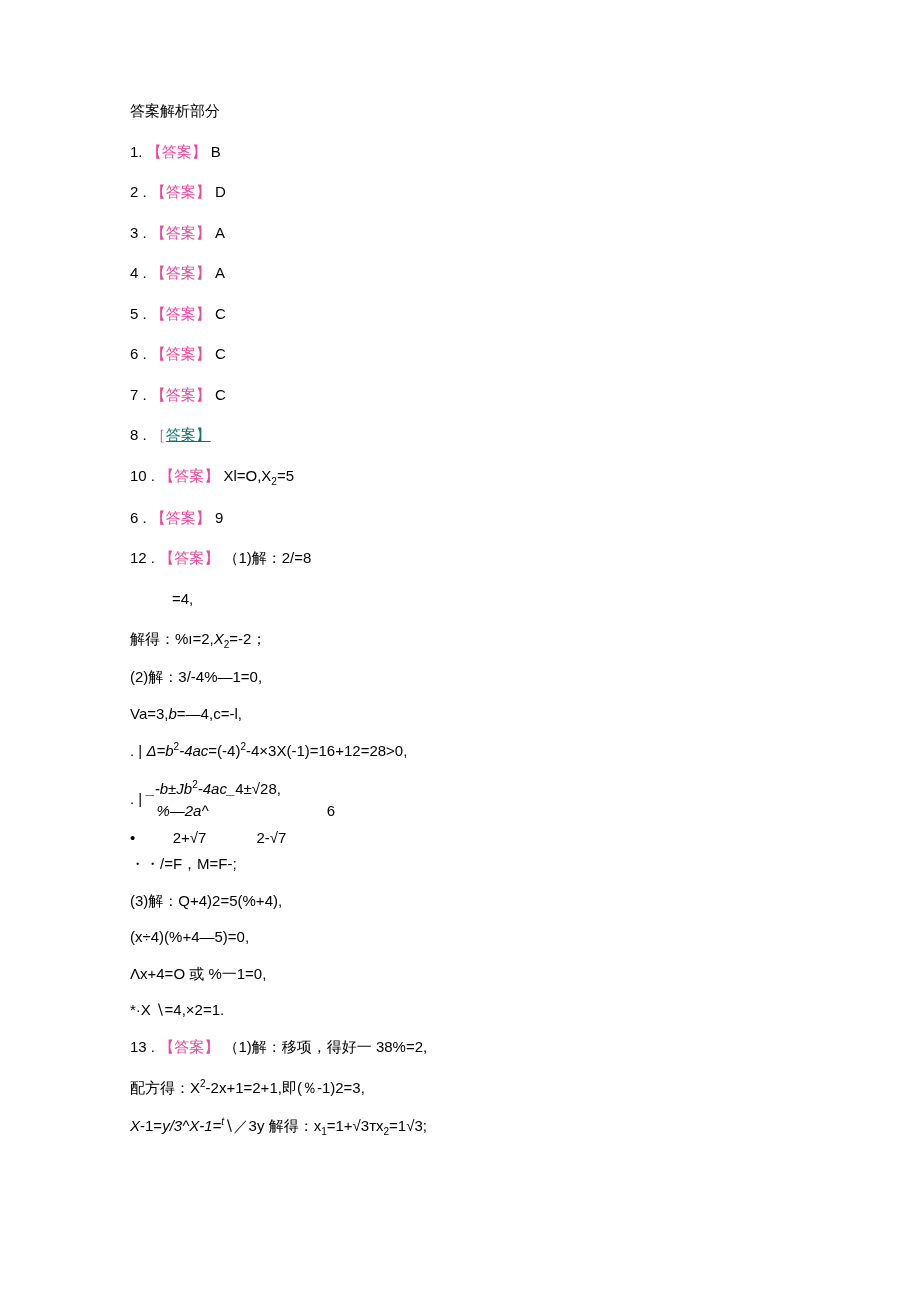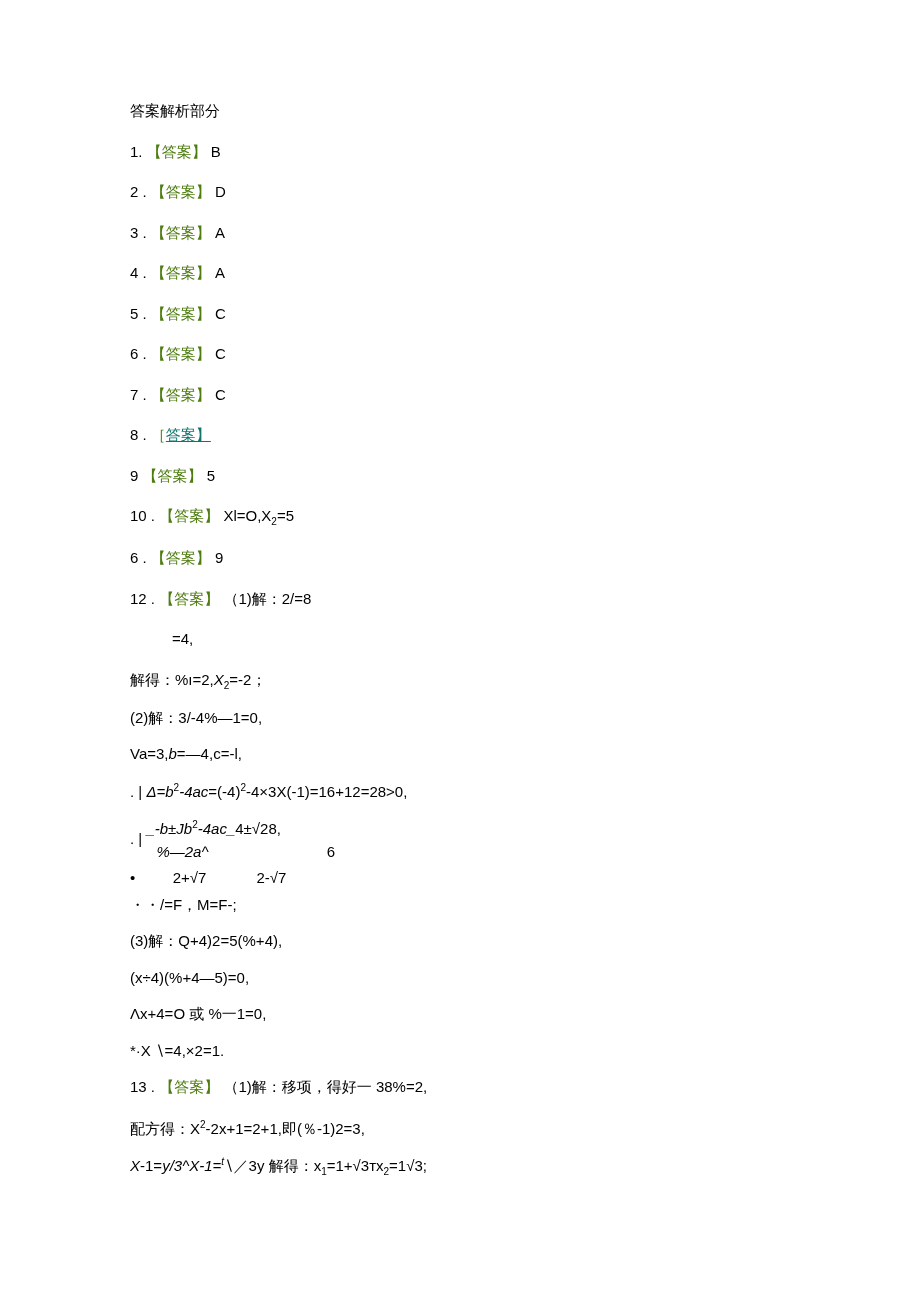--- a/index.html
+++ b/index.html
@@ -17,21 +17,21 @@
     font-size: 15px;
     line-height: 1.5;
   }
   .heading {
     margin-bottom: 18px;
   }
   .answer-line {
     margin-bottom: 18px;
   }
   .answer-label {
-    color: #4d7c0f;
+    color: #ec4899;
   }
   .answer-link {
     color: #0f766e;
     text-decoration: underline;
   }
   .sub {
     font-size: 10px;
     vertical-align: sub;
   }
   .sup {
@@ -110,25 +110,20 @@
     <span>7   .</span>
     <span class="answer-label">【答案】</span>
     <span>C</span>
   </div>
 
   <div class="answer-line">
     <span>8   . </span>
     <span class="answer-label">［</span><span class="answer-link">答案】</span>
   </div>
 
-  <div class="answer-line">
-    <span>9</span>
-    <span class="answer-label">【答案】</span>
-    <span>5</span>
-  </div>
 
   <div class="answer-line">
     <span>10   .</span>
     <span class="answer-label">【答案】</span>
     <span>
       <span>Xl=O,X</span><span class="sub">2</span><span>=5</span>
     </span>
   </div>
 
   <div class="answer-line">

